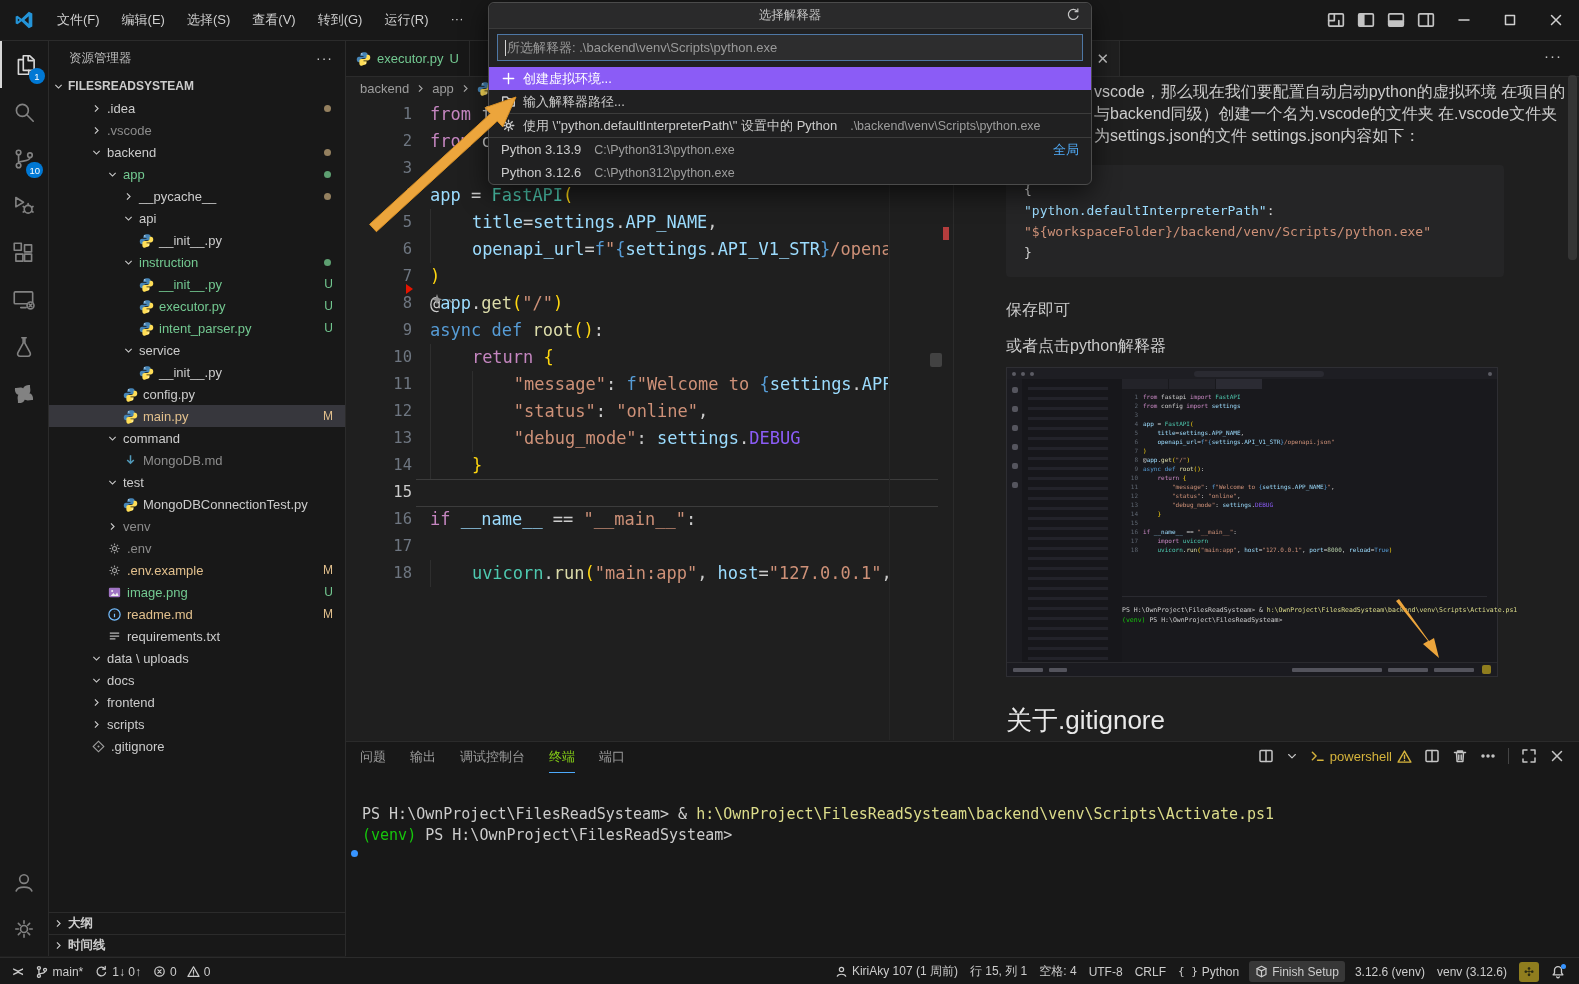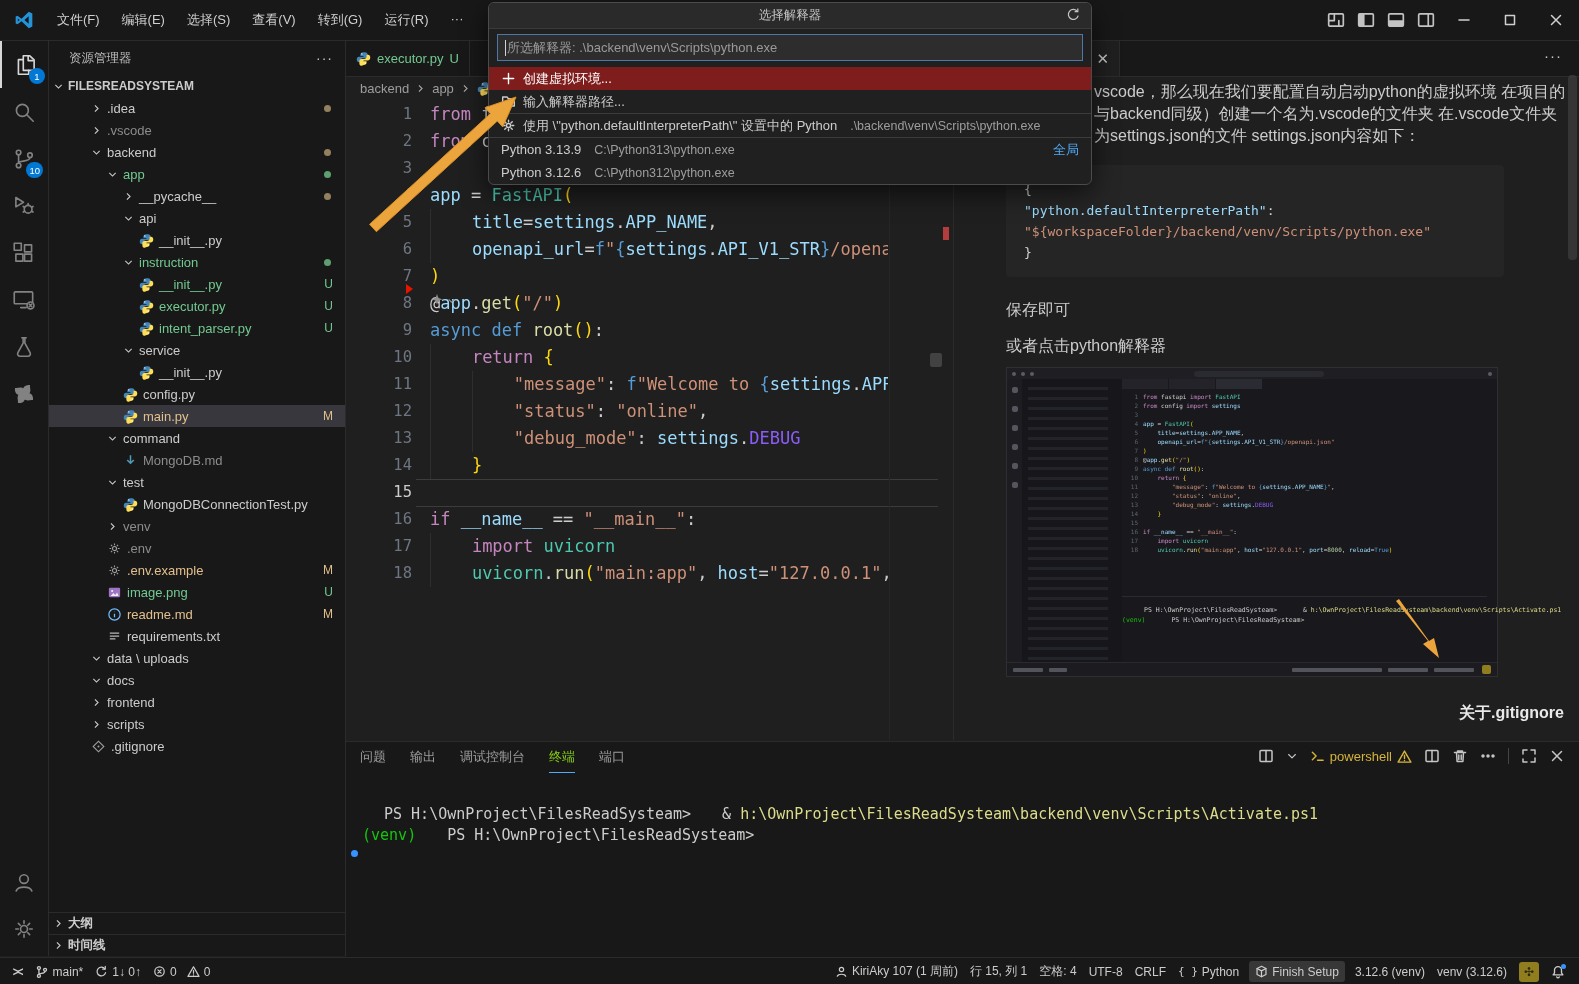--- a/index.html
+++ b/index.html
@@ -72,21 +72,21 @@
         display:flex;align-items:center;justify-content:flex-end;padding-right:10px;box-sizing:border-box;}
   #tab2-close{color:#c5c5c5;font-size:15px;}
   #ed2-more{position:absolute;right:18px;top:6px;color:#c5c5c5;font-size:15px;letter-spacing:1px;}
   #preview{position:absolute;left:0;top:36px;right:16px;bottom:0;padding:4px 0 0 52px;overflow:hidden;font-size:16px;color:#ccc;}
   .pv-line{line-height:22px;white-space:nowrap;}
   .pv-line.clipped{padding-left:88px;}
   #pv-code{margin-top:18px;width:462px;background:#252526;border-radius:4px;padding:14px 18px;
            font-size:13px;line-height:21px;}
   .tk-key{color:#9cdcfe;} .tk-strv{color:#ce9178;} .tk-pl2{color:#d4d4d4;}
   .pv-p{margin-top:22px;line-height:22px;}
-  #pv-h2{margin-top:26px;font-size:16px;font-weight:bold;color:#e9e9e9;text-align:right;}
+  #pv-h2{margin-top:26px;font-size:26px;font-weight:normal;color:#e9e9e9;}
   #pv-scroll{position:absolute;right:3px;top:34px;width:9px;height:185px;background:#424242;opacity:.65;border-radius:4px;}
 
   
   #mini{position:relative;margin-top:10px;width:490px;height:308px;background:#19191d;border:1px solid #2e2e33;}
   .m-title{position:absolute;left:0;top:0;right:0;height:11px;background:#1e1e23;display:flex;align-items:center;}
   .m-dot{width:4px;height:4px;border-radius:50%;background:#5c5c64;margin-left:5px;}
   .m-search{margin:0 auto;width:130px;height:6px;background:#2a2a31;border-radius:3px;}
   .m-act{position:absolute;left:0;top:11px;width:15px;bottom:13px;background:#1c1c21;display:flex;flex-direction:column;align-items:center;gap:13px;padding-top:8px;}
   .m-act i{width:6px;height:6px;border-radius:2px;background:#55555e;}
   .m-side{position:absolute;left:15px;top:11px;width:100px;bottom:13px;background:#17171b;
@@ -104,21 +104,21 @@
 
   
   #panel{position:absolute;left:346px;top:741px;width:1233px;height:215px;background:#181818;border-top:1px solid #2b2b2b;}
   #panel-tabs{position:absolute;left:14px;top:6px;display:flex;gap:24px;font-size:13px;color:#9d9d9d;}
   .ptab{padding-bottom:6px;text-align:right;}
   .ptab.on{color:#84cc16;border-bottom:1px solid #4daafc;}
   #panel-actions{position:absolute;right:14px;top:6px;display:flex;align-items:center;gap:12px;color:#c5c5c5;font-size:13px;}
   #ps-label{color:#d6b43c;display:flex;align-items:center;gap:5px;}
   .pa-sep{width:1px;height:16px;background:#444;}
   #term{position:absolute;left:16px;top:62px;font-size:15px;line-height:21px;white-space:pre;}
-  .t-pl{color:#cccccc;margin-left:22px;} .t-ylw{color:#dcdc8b;} .t-grn{color:#16c60c;}
+  .t-pl{color:#cccccc;} .t-ylw{color:#dcdc8b;} .t-grn{color:#16c60c;}
   #term-dot{position:absolute;left:-11px;top:25px;width:7px;height:7px;border-radius:50%;background:#3794ff;}
 
   
   #statusbar{position:absolute;left:0;top:957px;width:1579px;height:27px;background:#181818;border-top:1px solid #2b2b2b;
              display:flex;align-items:center;font-size:12px;color:#cccccc;z-index:6;}
   .sb-item{display:flex;align-items:center;gap:4px;padding:0 6px;height:21px;white-space:nowrap;}
   .sb-item.hl{background:#373737;border-radius:3px;margin:0 4px;}
   #sb-left{display:flex;align-items:center;margin-left:6px;}
   #sb-right{display:flex;align-items:center;margin-left:auto;margin-right:8px;}
   #sb-remote{font-weight:bold;letter-spacing:-2px;transform:scaleX(.85);font-size:12.5px;}
@@ -129,21 +129,21 @@
   #quickpick{position:absolute;left:488px;top:2px;width:604px;height:183px;background:#202021;
              border:1px solid #4b4b4b;border-radius:6px;box-shadow:0 8px 26px rgba(0,0,0,.6);z-index:300;box-sizing:border-box;}
   #qp-head{height:25px;background:#2a2a2b;border-bottom:1px solid #3a3a3a;border-radius:6px 6px 0 0;
            display:flex;align-items:center;justify-content:center;font-size:12.5px;color:#c5c5c5;position:relative;}
   #qp-refresh{position:absolute;right:10px;top:4px;color:#c5c5c5;}
   #qp-input{position:absolute;left:8px;top:31px;width:586px;height:27px;background:#2d2d2e;border:1px solid #4e77a5;
             display:flex;align-items:center;box-sizing:border-box;padding-left:7px;font-size:13px;color:#9a9a9a;}
   #qp-caret{width:1px;height:16px;background:#d4d4d4;margin-right:1px;}
   #qp-list{position:absolute;left:0;top:64px;right:0;}
   .qp-row{height:23px;display:flex;align-items:center;gap:7px;padding:0 12px;font-size:13px;color:#cccccc;position:relative;}
-  .qp-row.sel{background:#7f1d1d;color:#ffffff;}
+  .qp-row.sel{background:#8b5cf6;color:#ffffff;}
   .qp-row.septop{border-top:1px solid #3c3c3c;}
   .qp-desc{color:#9d9d9d;font-size:12.5px;margin-left:6px;}
   .qp-right{position:absolute;right:12px;color:#4fa9f5;}
 
   
   #arrow-overlay{position:absolute;left:0;top:0;width:1579px;height:984px;pointer-events:none;z-index:400;}
   svg{display:block;}
 </style>
 </head>
 <body>
@@ -650,21 +650,21 @@
           <div class="cline" style="top: 162px; right: 0px;"><div class="cnum">7</div><div class="ctext"><span class="tk-br1">)</span></div></div>
           <div class="cline" style="top: 189px; right: 0px;"><div class="cnum">8</div><div class="ctext"><span class="tk-pl">@</span><span class="tk-var">app</span><span class="tk-pl">.</span><span class="tk-fn">get</span><span class="tk-br1">(</span><span class="tk-str">"/"</span><span class="tk-br1">)</span></div></div>
           <div class="cline" style="top: 216px; right: 0px;"><div class="cnum">9</div><div class="ctext"><span class="tk-kwb">async</span><span class="tk-pl"> </span><span class="tk-kwb">def</span><span class="tk-pl"> </span><span class="tk-fn">root</span><span class="tk-br1">(</span><span class="tk-br1">)</span><span class="tk-pl">:</span></div></div>
           <div class="cline" style="top: 243px; right: 0px;"><div class="cnum">10</div><div class="ctext"><span class="guide"></span><span class="tk-kw">return</span><span class="tk-pl"> </span><span class="tk-br1">{</span></div></div>
           <div class="cline" style="top: 270px; right: 0px;"><div class="cnum">11</div><div class="ctext"><span class="guide"></span><span class="guide"></span><span class="tk-str">"message"</span><span class="tk-pl">: </span><span class="tk-kwb">f</span><span class="tk-str">"Welcome to </span><span class="tk-br2">{</span><span class="tk-var">settings</span><span class="tk-pl">.</span><span class="tk-var">APP_NAME</span></div></div>
           <div class="cline" style="top: 297px; right: 0px;"><div class="cnum">12</div><div class="ctext"><span class="guide"></span><span class="guide"></span><span class="tk-str">"status"</span><span class="tk-pl">: </span><span class="tk-str">"online"</span><span class="tk-pl">,</span></div></div>
           <div class="cline" style="top: 324px; right: 0px;"><div class="cnum">13</div><div class="ctext"><span class="guide"></span><span class="guide"></span><span class="tk-str">"debug_mode"</span><span class="tk-pl">: </span><span class="tk-var">settings</span><span class="tk-pl">.</span><span class="tk-const">DEBUG</span></div></div>
           <div class="cline" style="top: 351px; right: 0px;"><div class="cnum">14</div><div class="ctext"><span class="guide"></span><span class="tk-br1">}</span></div></div>
           <div class="cline" style="top: 378px; right: 0px;"><div class="cnum cur">15</div><div class="ctext"></div></div>
           <div class="cline" style="top: 405px; right: 0px;"><div class="cnum">16</div><div class="ctext"><span class="tk-kw">if</span><span class="tk-pl"> </span><span class="tk-var">__name__</span><span class="tk-pl"> == </span><span class="tk-str">"__main__"</span><span class="tk-pl">:</span></div></div>
-          <div class="cline" style="top: 432px; right: 0px;"><div class="cnum">17</div><div class="ctext"><span class="guide"></span><span class="tk-kw">import</span><span class="tk-pl"> </span><span class="tk-cls">uvicorn</span></div></div>
+          <div class="cline" style="top: 432px; right: 0px;"><div class="cnum">17</div></div>
           <div class="cline" style="top: 459px; right: 0px;"><div class="cnum">18</div><div class="ctext"><span class="guide"></span><span class="tk-cls">uvicorn</span><span class="tk-pl">.</span><span class="tk-fn">run</span><span class="tk-br1">(</span><span class="tk-str">"main:app"</span><span class="tk-pl">, </span><span class="tk-var">host</span><span class="tk-pl">=</span><span class="tk-str">"127.0.0.1"</span><span class="tk-pl">, </span></div></div>
         </div>
       <div id="gut-red" style="top: 183px;"></div>
       <div id="sparkle" style="left: 84px; top: 192px;">
         <svg width="14" height="14" viewBox="0 0 16 16">
             <path fill="#8f8f8f" d="M8 1l1.6 4.6L14 7.2 9.6 8.8 8 13.4 6.4 8.8 2 7.2l4.4-1.6z"></path>
           </svg>
         <svg width="9" height="9" viewBox="0 0 16 16">
             <path d="M3 6l5 5 5-5" stroke="#8f8f8f" stroke-width="2" fill="none"></path>
           </svg>

